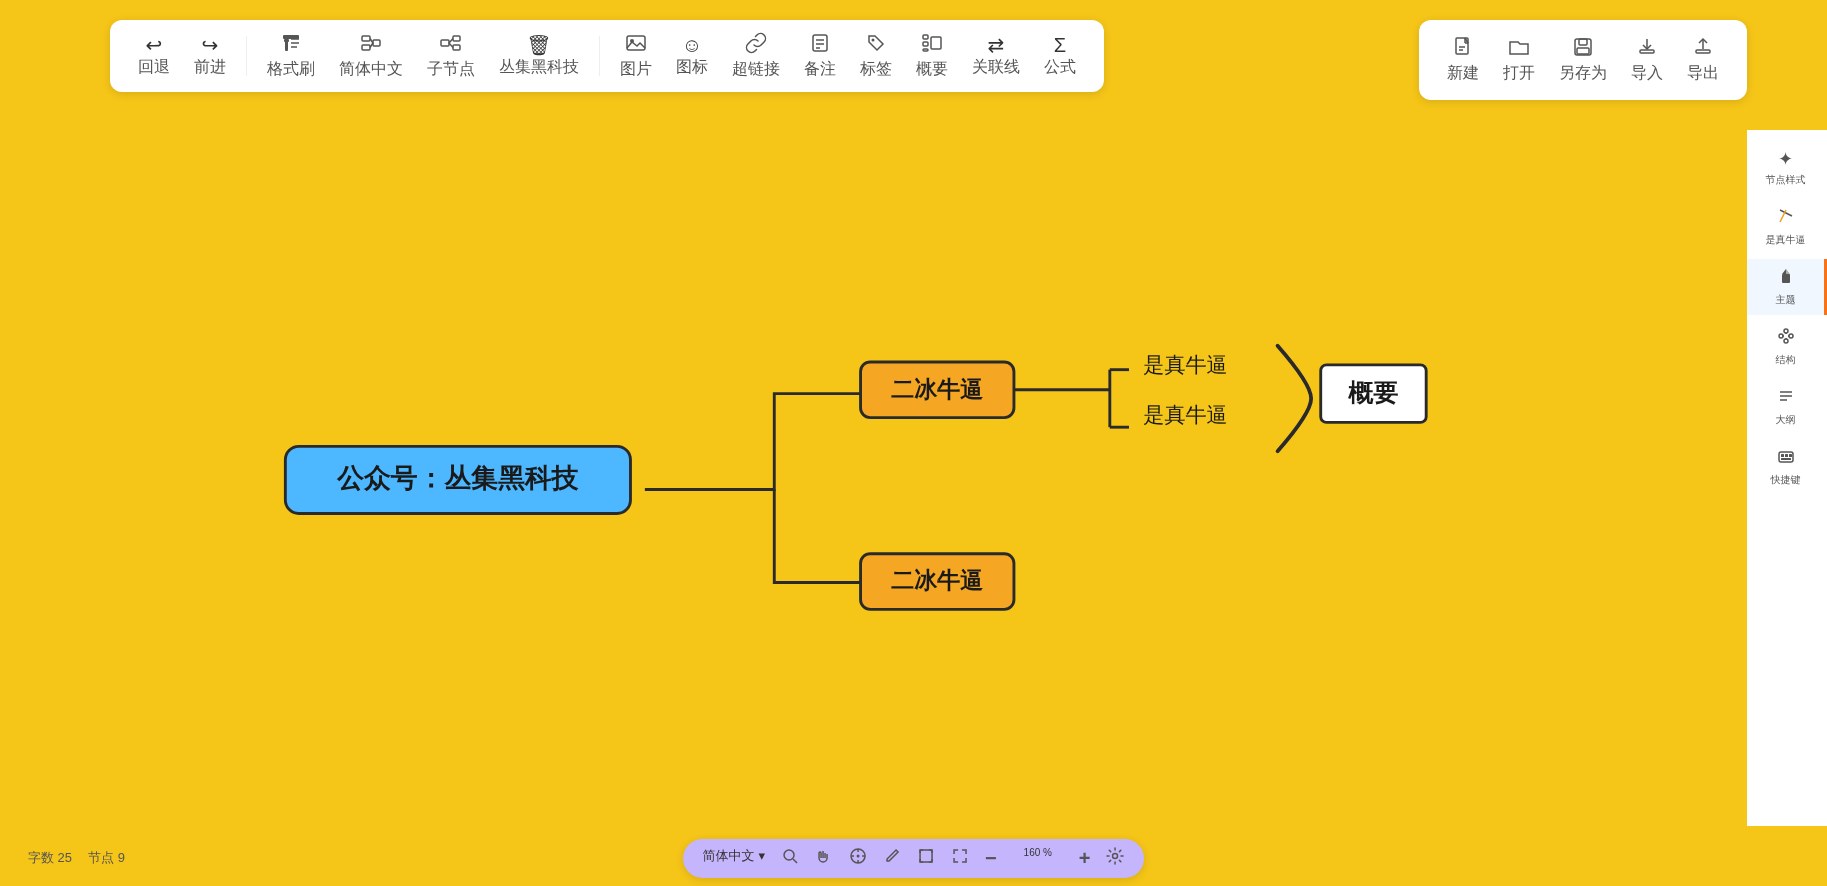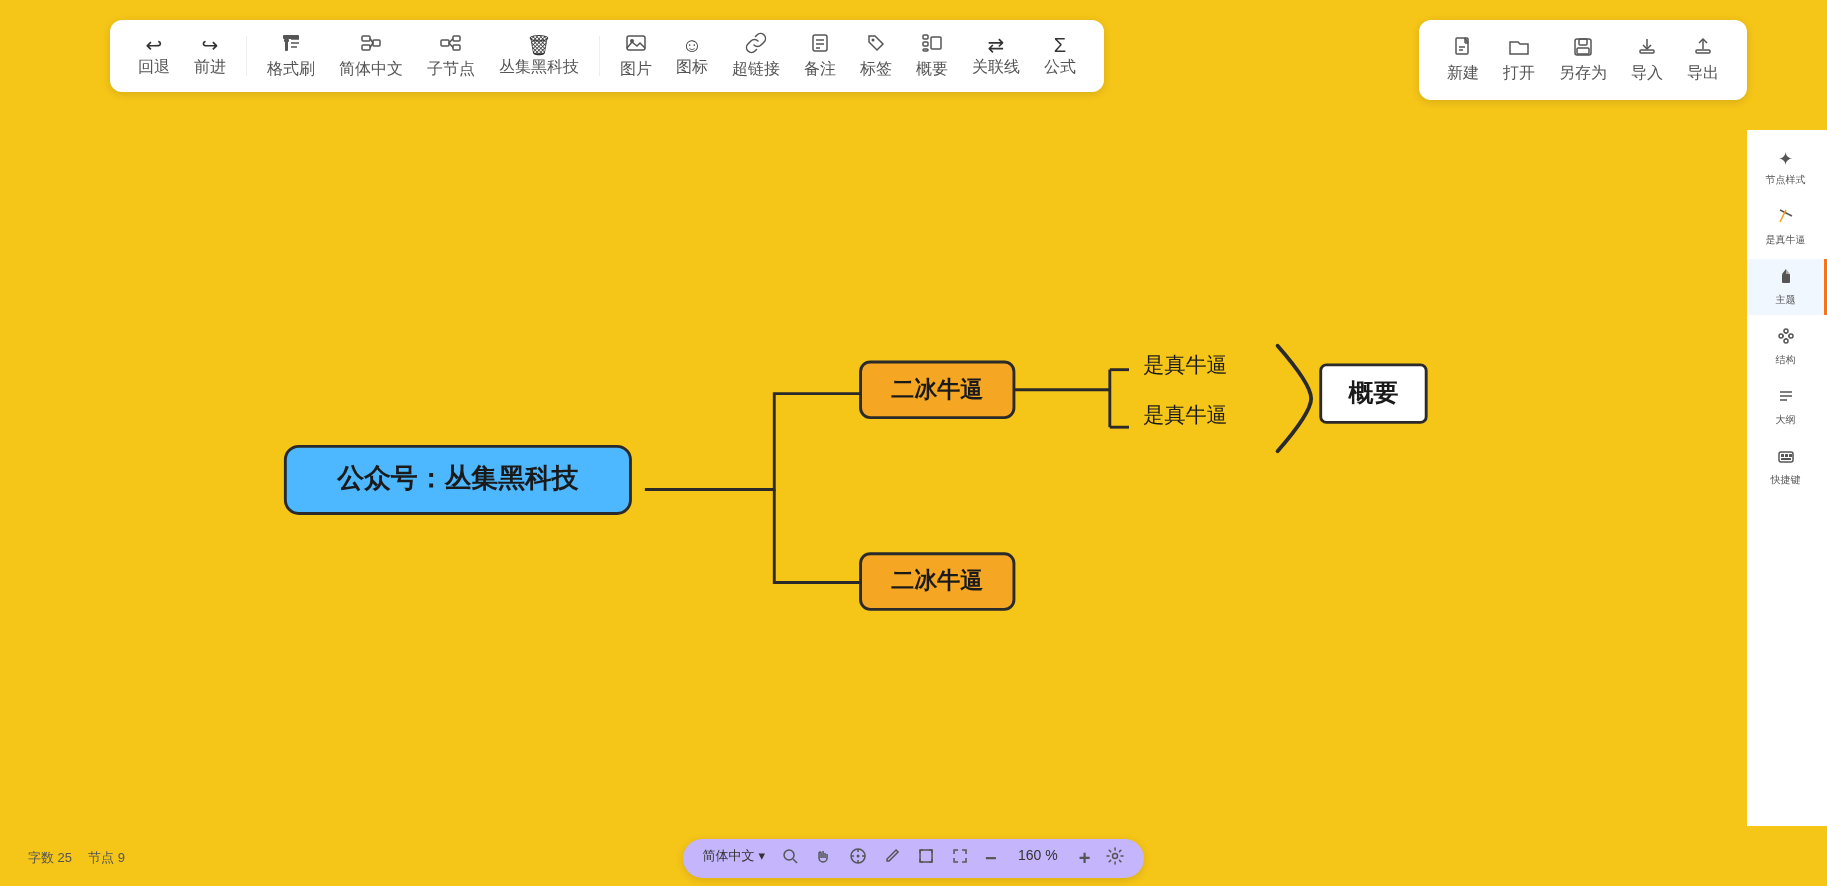--- a/index.html
+++ b/index.html
@@ -154,21 +154,21 @@
       align-items: flex-start;
       gap: 16px;
       box-shadow: 0 2px 8px rgba(0,0,0,0.12);
     }
     .bottom-icon {
       font-size: 18px;
       color: #555;
       cursor: pointer;
     }
     .zoom-level {
-      font-size: 14px;
+      font-size: 10px;
       color: #333;
       min-width: 50px;
       text-align: center;
     }
     .lang-selector {
       display: flex;
       align-items: center;
       gap: 4px;
       font-size: 13px;
       color: #333;

